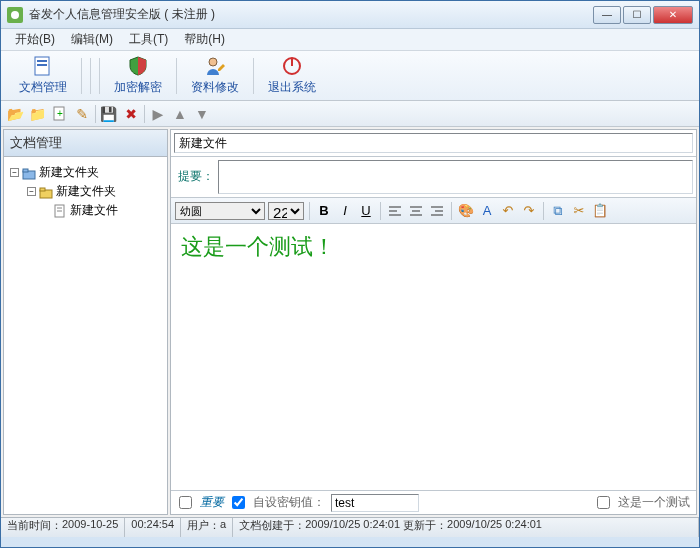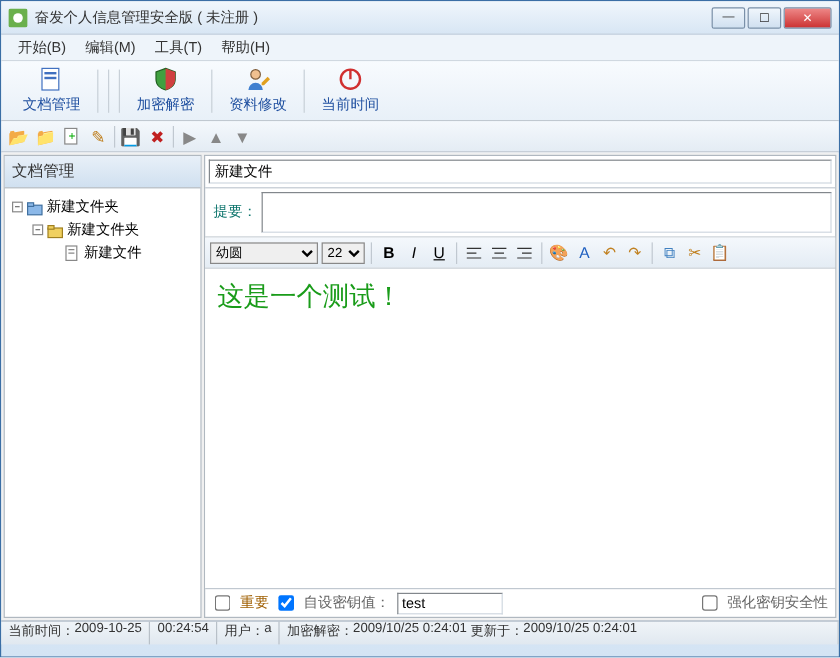--- a/index.html
+++ b/index.html
@@ -36,31 +36,31 @@
 
 .content { flex: 1; background: #fff; border: 1px solid #b0b8c0; margin: 2px 2px 2px 0; display: flex; flex-direction: column; }
 .doc-title-row { display: flex; align-items: center; border-bottom: 1px solid #c0c8d0; }
 .doc-title-input { flex: 1; border: 1px inset #d0d8e0; margin: 3px; padding: 2px 4px; font-size: 12px; }
 .summary-row { display: flex; border-bottom: 1px solid #c0c8d0; padding: 3px; }
 .summary-label { padding: 8px 4px 0 4px; font-size: 12px; color: #0f766e; }
 .summary-input { flex: 1; height: 34px; border: 1px inset #d0d8e0; padding: 2px; font-size: 12px; resize: none; }
 
 .editor-toolbar { height: 26px; background: linear-gradient(#f4f8fc, #e4ecf4); border-bottom: 1px solid #c0c8d0; display: flex; align-items: center; padding: 0 4px; gap: 3px; }
 .font-select { width: 90px; height: 18px; font-size: 11px; border: 1px solid #888; }
-.size-select { width: 36px; height: 18px; font-size: 11px; border: 1px solid #888; }
+.size-select { width: 36px; height: 18px; font-size: 15px; border: 1px solid #888; }
 .ed-btn { width: 18px; height: 18px; display: flex; align-items: center; justify-content: center; cursor: pointer; font-size: 13px; border: 1px solid transparent; }
 .e-sep { width: 1px; height: 18px; background: #c0c8d0; margin: 0 2px; }
 
 .editor-body { flex: 1; padding: 8px 10px; overflow: auto; background: #fff; }
 .editor-text { font-size: 22px; color: #1a9c1a; font-family: Liberation Mono, monospace; }
 
 .doc-footer { height: 24px; border-top: 1px solid #c0c8d0; display: flex; align-items: center; padding: 0 6px; gap: 6px; font-size: 12px; color: #666; }
 .doc-footer input[type=checkbox] { margin: 0 2px; }
 .key-input { width: 88px; border: 1px inset #d0d8e0; padding: 1px 3px; font-size: 12px; }
-.important-label { color: #a16207; }
+.important-label { color: #0369a1; font-style: italic; }
 
 .statusbar { height: 20px; background: linear-gradient(#f0f4f8, #e0e8f0); border-top: 1px solid #b0b8c0; display: flex; align-items: center; font-size: 11px; color: #333; }
 .status-cell { padding: 0 6px; border-right: 1px solid #b8c0c8; height: 100%; display: flex; }
 
 
 .svg-icon { width: 100%; height: 100%; }
 </style>
 </head>
 <body>
 
@@ -115,21 +115,21 @@
             <path d="M14 14 l5-5 2 2-5 5-2 0z" fill="#e0a020"></path>
           </svg></span>
       <span class="t-label">资料修改</span>
     </div>
     <div class="toolbar-sep"></div>
     <div class="tool-btn">
       <span class="t-icon"><svg viewBox="0 0 22 22">
             <circle cx="11" cy="11" r="8" fill="none" stroke="#d03030" stroke-width="2"></circle>
             <line x1="11" y1="3" x2="11" y2="11" stroke="#d03030" stroke-width="2"></line>
           </svg></span>
-      <span class="t-label">当前时间</span>
+      <span class="t-label">退出系统</span>
     </div>
   </div>
 
   <div class="sub-toolbar">
     <span class="sub-btn" style="color:#d8a020">📂</span>
     <span class="sub-btn" style="color:#d8a020">📁</span>
     <span class="sub-btn">
         <svg width="16" height="16" viewBox="0 0 16 16">
           <rect x="2" y="1" width="10" height="13" fill="#fff" stroke="#888"></rect>
           <text x="8" y="11" font-size="10" fill="#0a0" text-anchor="middle">+</text>
@@ -239,39 +239,39 @@
       </div>
 
       <div class="doc-footer">
         <input type="checkbox" style="">
         <span class="important-label">重要</span>
         <input type="checkbox" checked="" style="">
         <span>自设密钥值：</span>
         <input class="key-input" value="test" style="">
         <span style="flex:1"></span>
         <input type="checkbox" style="">
-        <span>强化密钥安全性</span>
+        <span>这是一个测试</span>
       </div>
     </div>
   </div>
 
   <div class="statusbar">
     <div class="status-cell">
       <span>当前时间：</span>
       <span>2009-10-25</span>
     </div>
     <div class="status-cell">
       <span>00:24:54</span>
     </div>
     <div class="status-cell">
       <span>用户：</span>
       <span>a</span>
     </div>
     <div class="status-cell" style="flex:1">
-      <span>加密解密：</span>
+      <span>文档创建于：</span>
       <span>2009/10/25 0:24:01</span>
       &nbsp;
       <span>更新于：</span>
       <span>2009/10/25 0:24:01</span>
     </div>
   </div>
 
 </div>
 
 </body></html>

